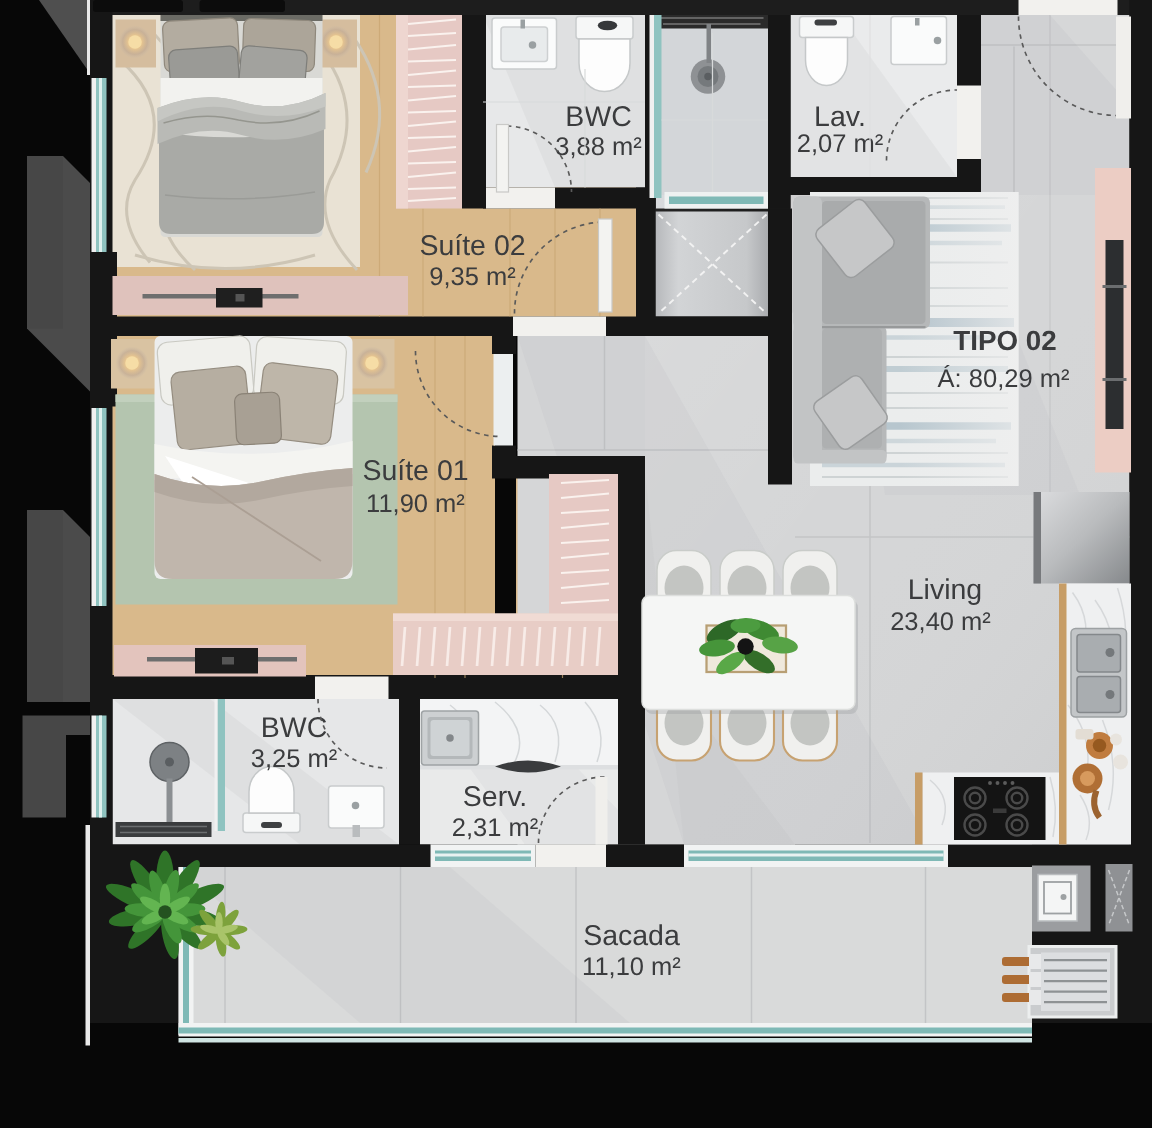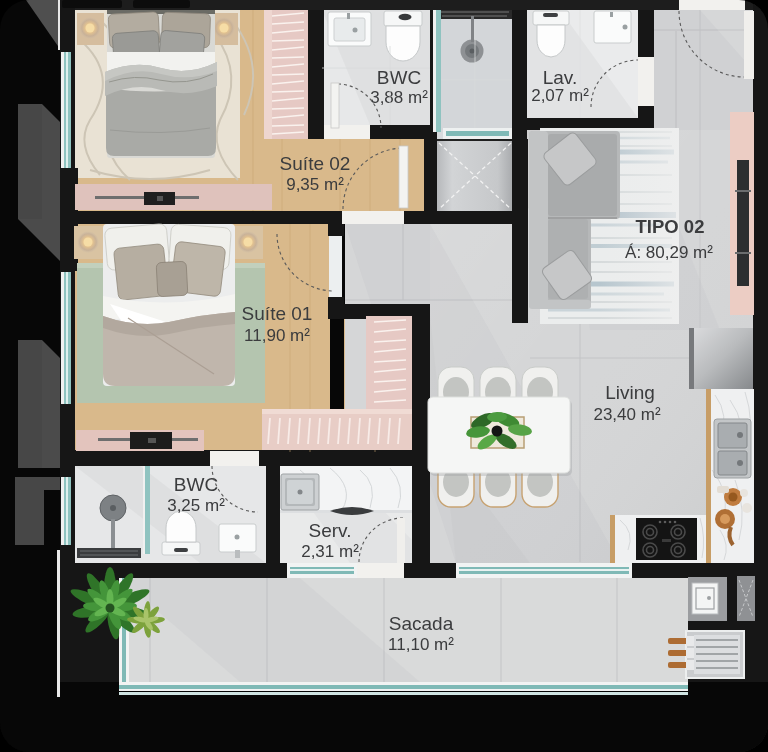--- a/index.html
+++ b/index.html
@@ -1,16 +1,16 @@
 <!DOCTYPE html>
 <html><head>
 <meta charset="utf-8">
 <style>
 html,body{margin:0;padding:0;background:#000;}
-#wrap{width:768px;height:752px;overflow:hidden;position:relative;border-radius:29px;}
+#wrap{width:768px;height:752px;overflow:hidden;position:relative;}
 text{font-family:"Liberation Sans",sans-serif;fill:#3b3c3e;}
 </style>
 </head>
 <body>
 <div id="wrap">
 <svg width="768" height="752" viewBox="0 0 768 752" xmlns="http://www.w3.org/2000/svg">
 <defs>
 <linearGradient id="fridge" x1="0" y1="0" x2="1" y2="1">
  <stop offset="0" stop-color="#dcdddf"></stop>
           <stop offset="0.5" stop-color="#b9bbbd"></stop>

